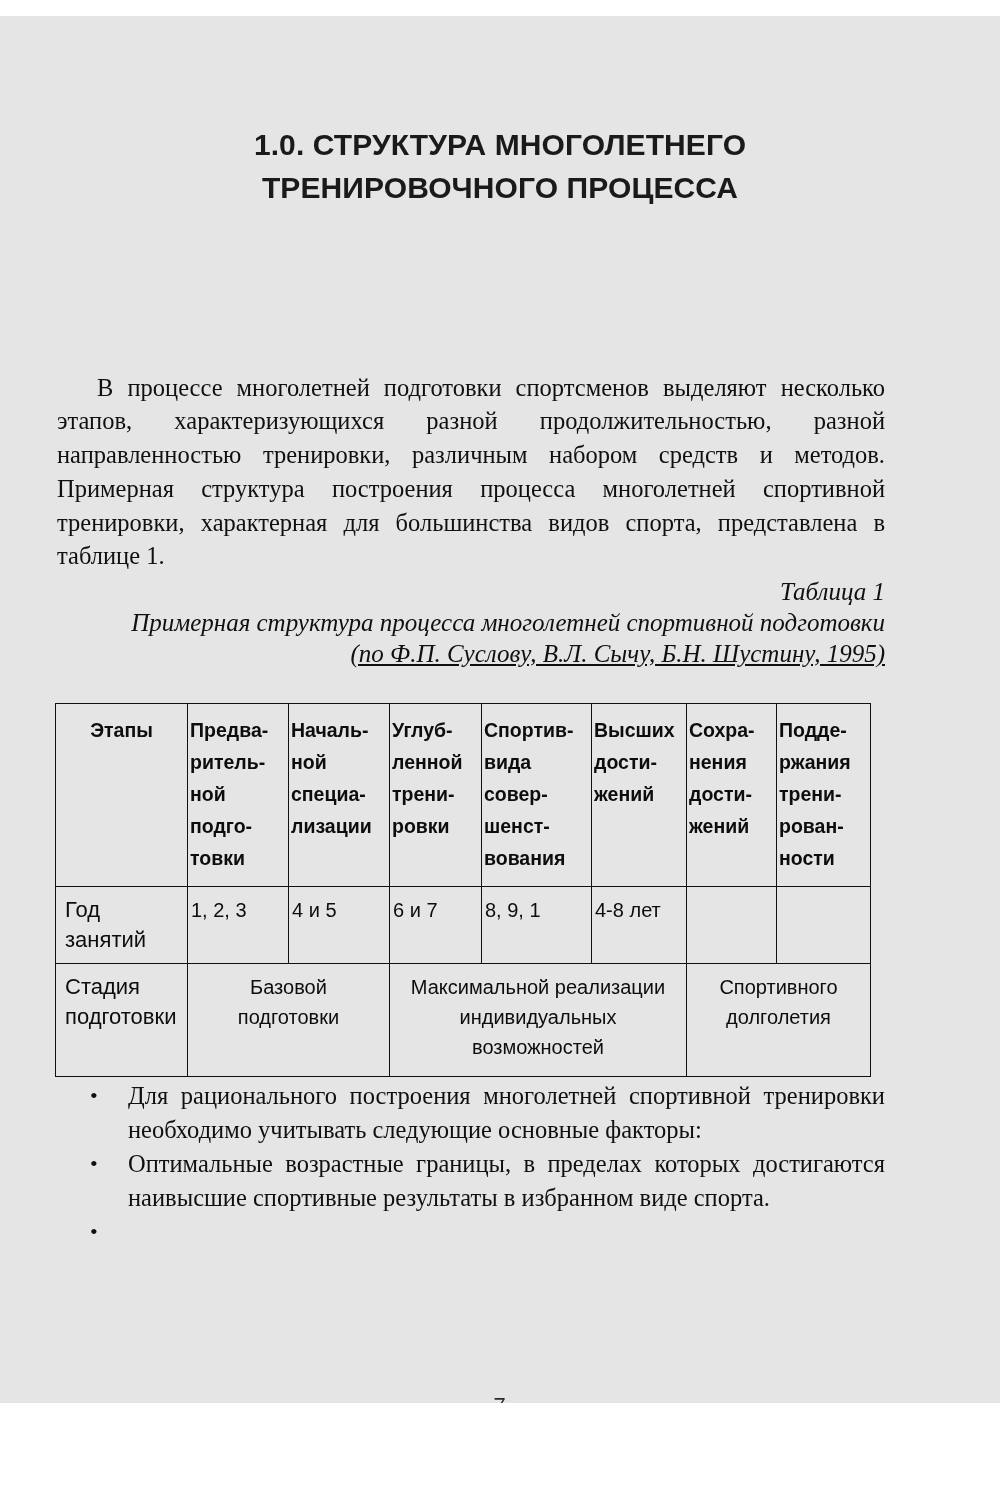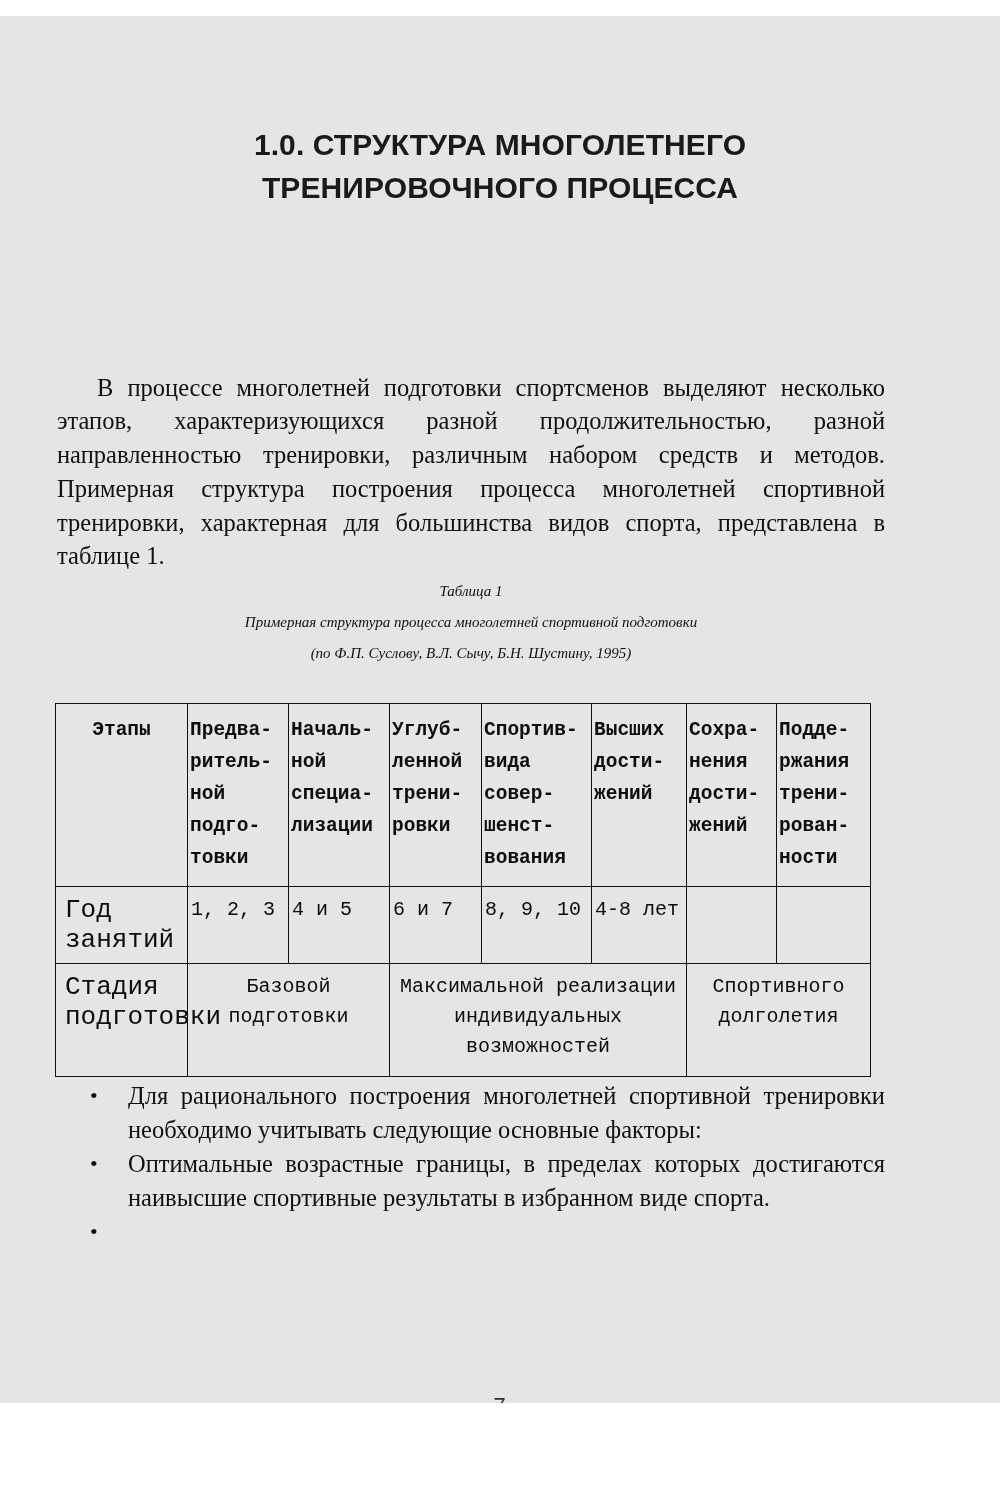--- a/index.html
+++ b/index.html
@@ -46,43 +46,43 @@
     text-indent: 40px;
     text-justify: inter-word;
   }
 
   
   .tbl-caption {
     position: absolute;
     left: 57px;
     top: 560px;
     width: 828px;
-    text-align: center;
+    text-align: right;
     font-family: "Liberation Serif", serif;
     font-style: italic;
-    font-size: 15px;
+    font-size: 25px;
     line-height: 31px;
     color: #101010;
   }
   .tbl-caption .cap-num { display: block; }
   .tbl-caption .cap-l1  { display: block; }
-  .tbl-caption .cap-l2  { display: block; }
+  .tbl-caption .cap-l2  { display: block; text-decoration: underline; }
 
   
   .tbl-wrap {
     position: absolute;
     left: 55px;
     top: 687px;
     width: 815px;
   }
   table.struct {
     border-collapse: collapse;
     width: 815px;
     table-layout: fixed;
-    font-family: Liberation Mono, monospace;
+    font-family: Liberation Sans, sans-serif;
     color: #0d0d0d;
   }
   table.struct td {
     border: 1.4px solid #111111;
     vertical-align: top;
     padding: 0;
   }
   table.struct td.hd {
     font-weight: bold;
     font-size: 19.5px;
@@ -91,21 +91,21 @@
     height: 146px;
   }
   table.struct td.hd-first {
     font-weight: bold;
     font-size: 19.5px;
     line-height: 32px;
     text-align: center;
     padding: 10px 4px 12px 4px;
   }
   table.struct td.rowlbl {
-    font-size: 26px;
+    font-size: 22px;
     line-height: 30px;
     text-align: left;
     padding: 8px 6px 8px 9px;
   }
   table.struct td.val {
     font-size: 20px;
     line-height: 30px;
     padding: 8px 3px 8px 3px;
     vertical-align: top;
   }
@@ -261,21 +261,21 @@
         <tr>
           <td class="rowlbl">
             <div class="stack">
                 <span>Год</span>
                 <span>занятий</span>
               </div>
           </td>
           <td class="val">1, 2, 3</td>
           <td class="val">4 и 5</td>
           <td class="val">6 и 7</td>
-          <td class="val">8, 9, 10</td>
+          <td class="val">8, 9, 1</td>
           <td class="val">4-8 лет</td>
           <td class="val"></td>
           <td class="val"></td>
         </tr>
 
         <tr>
           <td class="rowlbl">
             <div class="stack">
                 <span>Стадия</span>
                 <span>подготовки</span>

